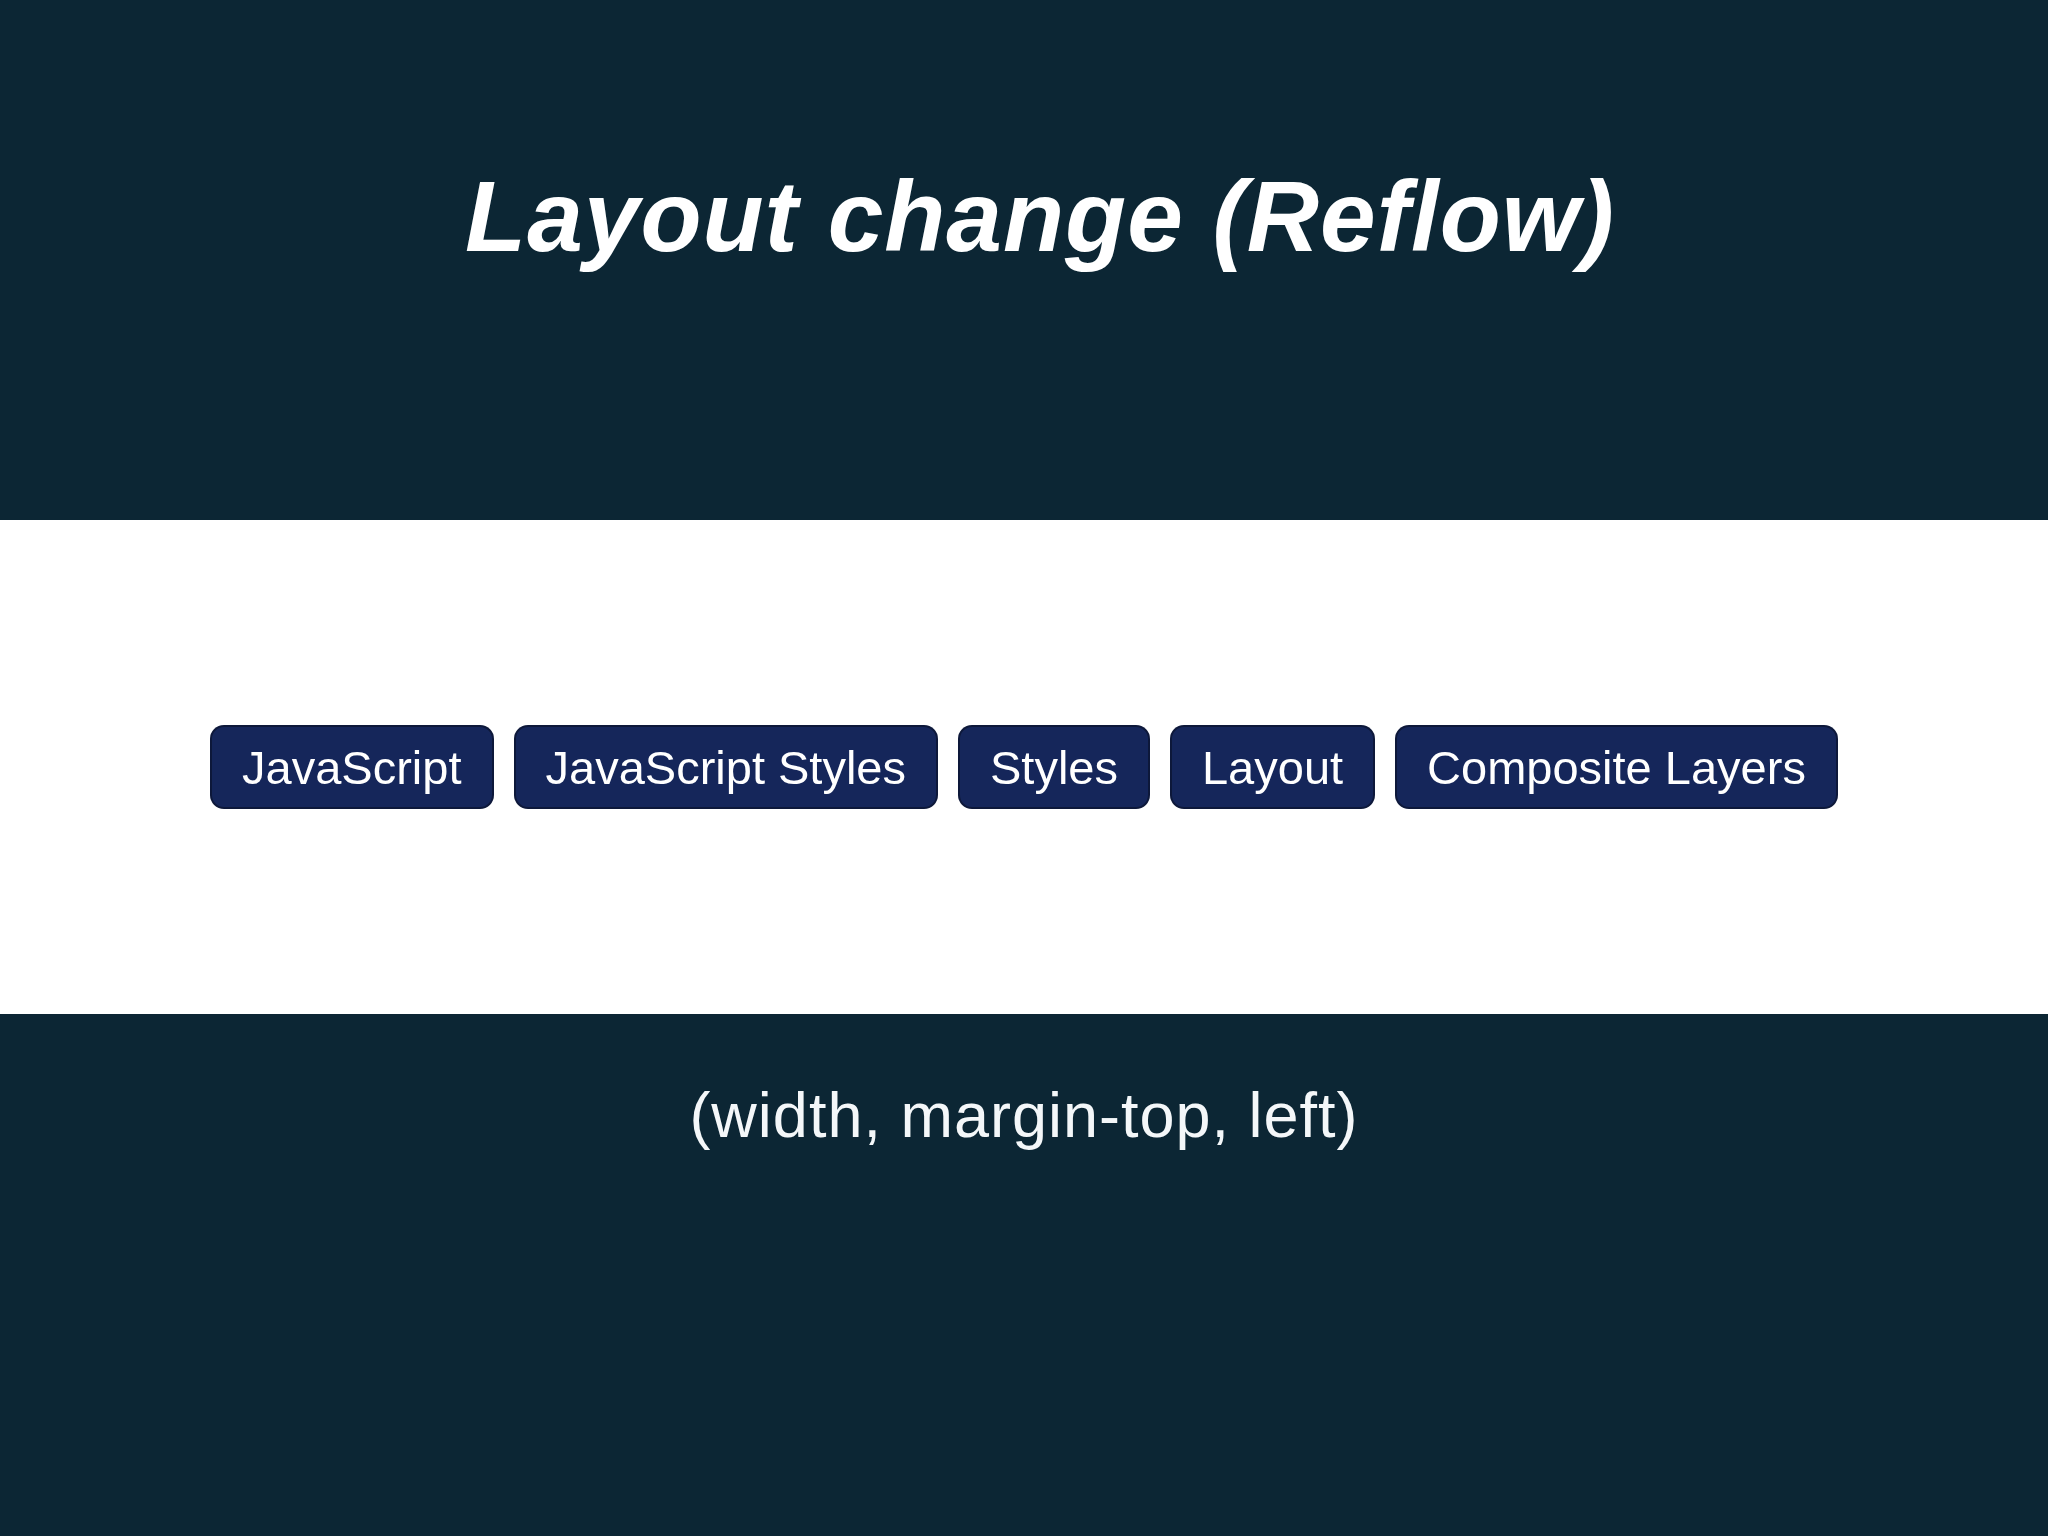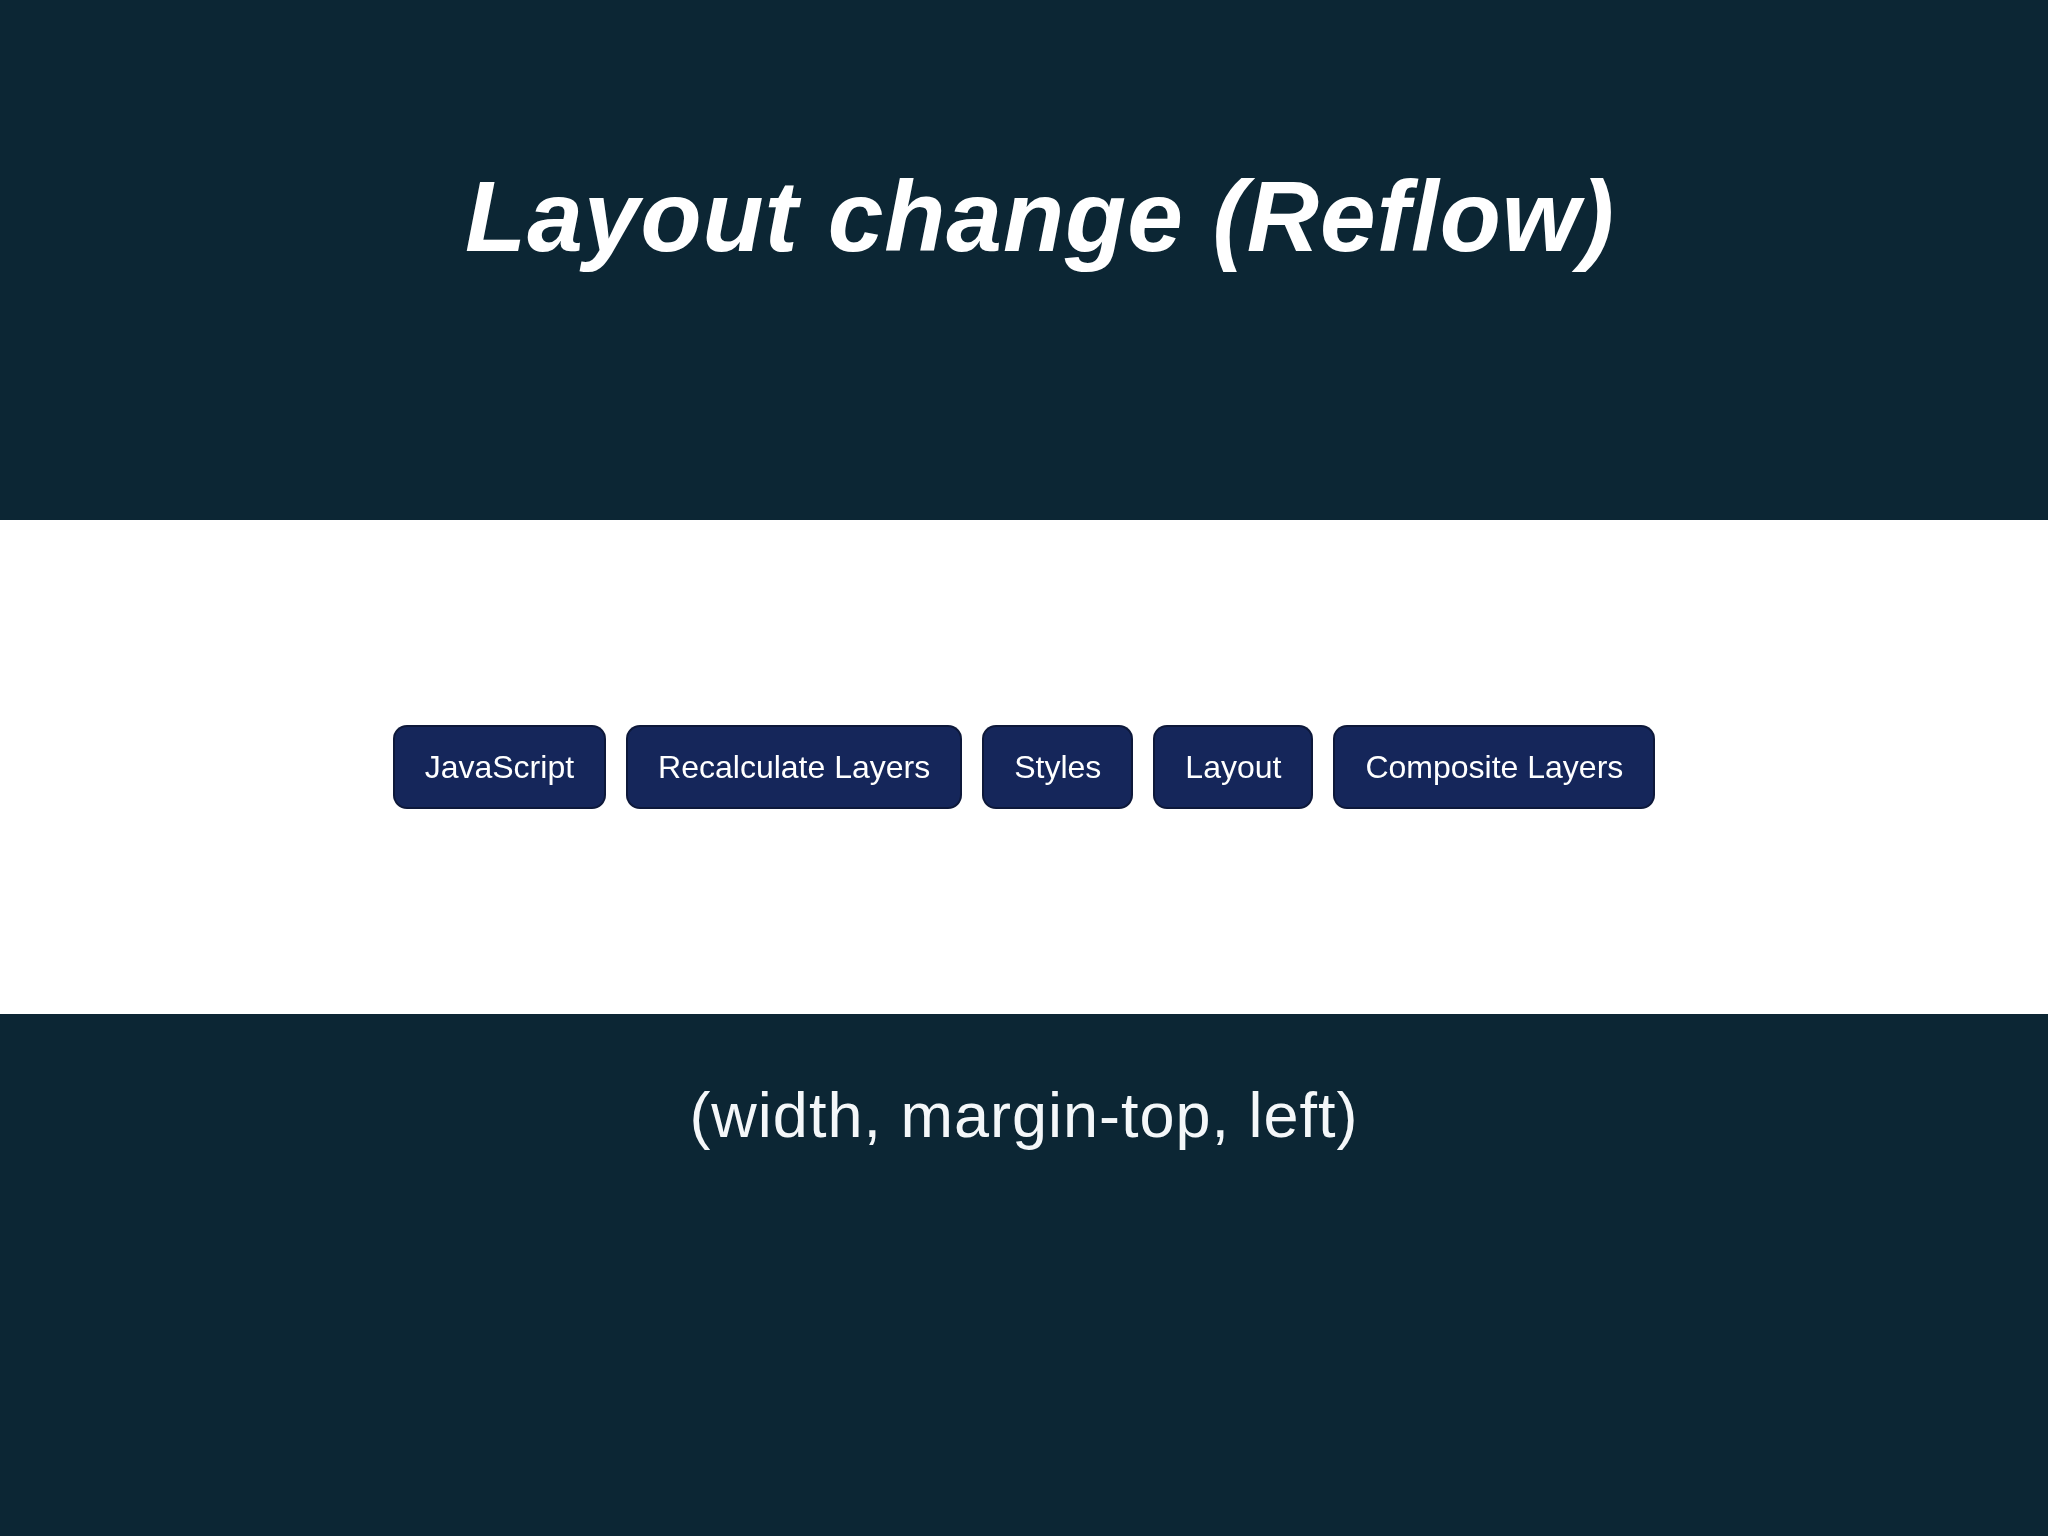--- a/index.html
+++ b/index.html
@@ -50,21 +50,21 @@
     box-sizing: border-box;
     height: 84px;
     padding: 12px 30px;
     display: flex;
     align-items: center;
     justify-content: center;
     background: var(--btn-bg, #15265a);
     color: var(--btn-text, #ffffff);
     border: 2px solid rgba(0, 0, 0, 0.35);
     border-radius: 14px;
-    font-size: 32px;
+    font-size: 47px;
     font-weight: 500;
     white-space: nowrap;
   }
   .caption {
     position: absolute;
     top: 1035px;
     left: 0;
     width: 100%;
     margin: 0;
     text-align: center;
@@ -77,21 +77,21 @@
 </style>
 </head>
 <body>
 
 <div class="slide" style="--bg: #0c2634; --band: #ffffff; --btn-bg: #15265a; --btn-text: #ffffff; --title-color: #ffffff; --caption-color: #f4f7f9;">
   <h1 class="title">Layout change (Reflow)</h1>
 
   <div class="band">
     <div class="pipeline">
         <div class="stage-button">JavaScript</div>
-        <div class="stage-button">Recalculate Layers</div>
+        <div class="stage-button">JavaScript Styles</div>
         <div class="stage-button">Styles</div>
         <div class="stage-button">Layout</div>
         <div class="stage-button">Composite Layers</div>
       </div>
   </div>
 
   <p class="caption">(width, margin-top, left)</p>
 </div>
 
 </body></html>

